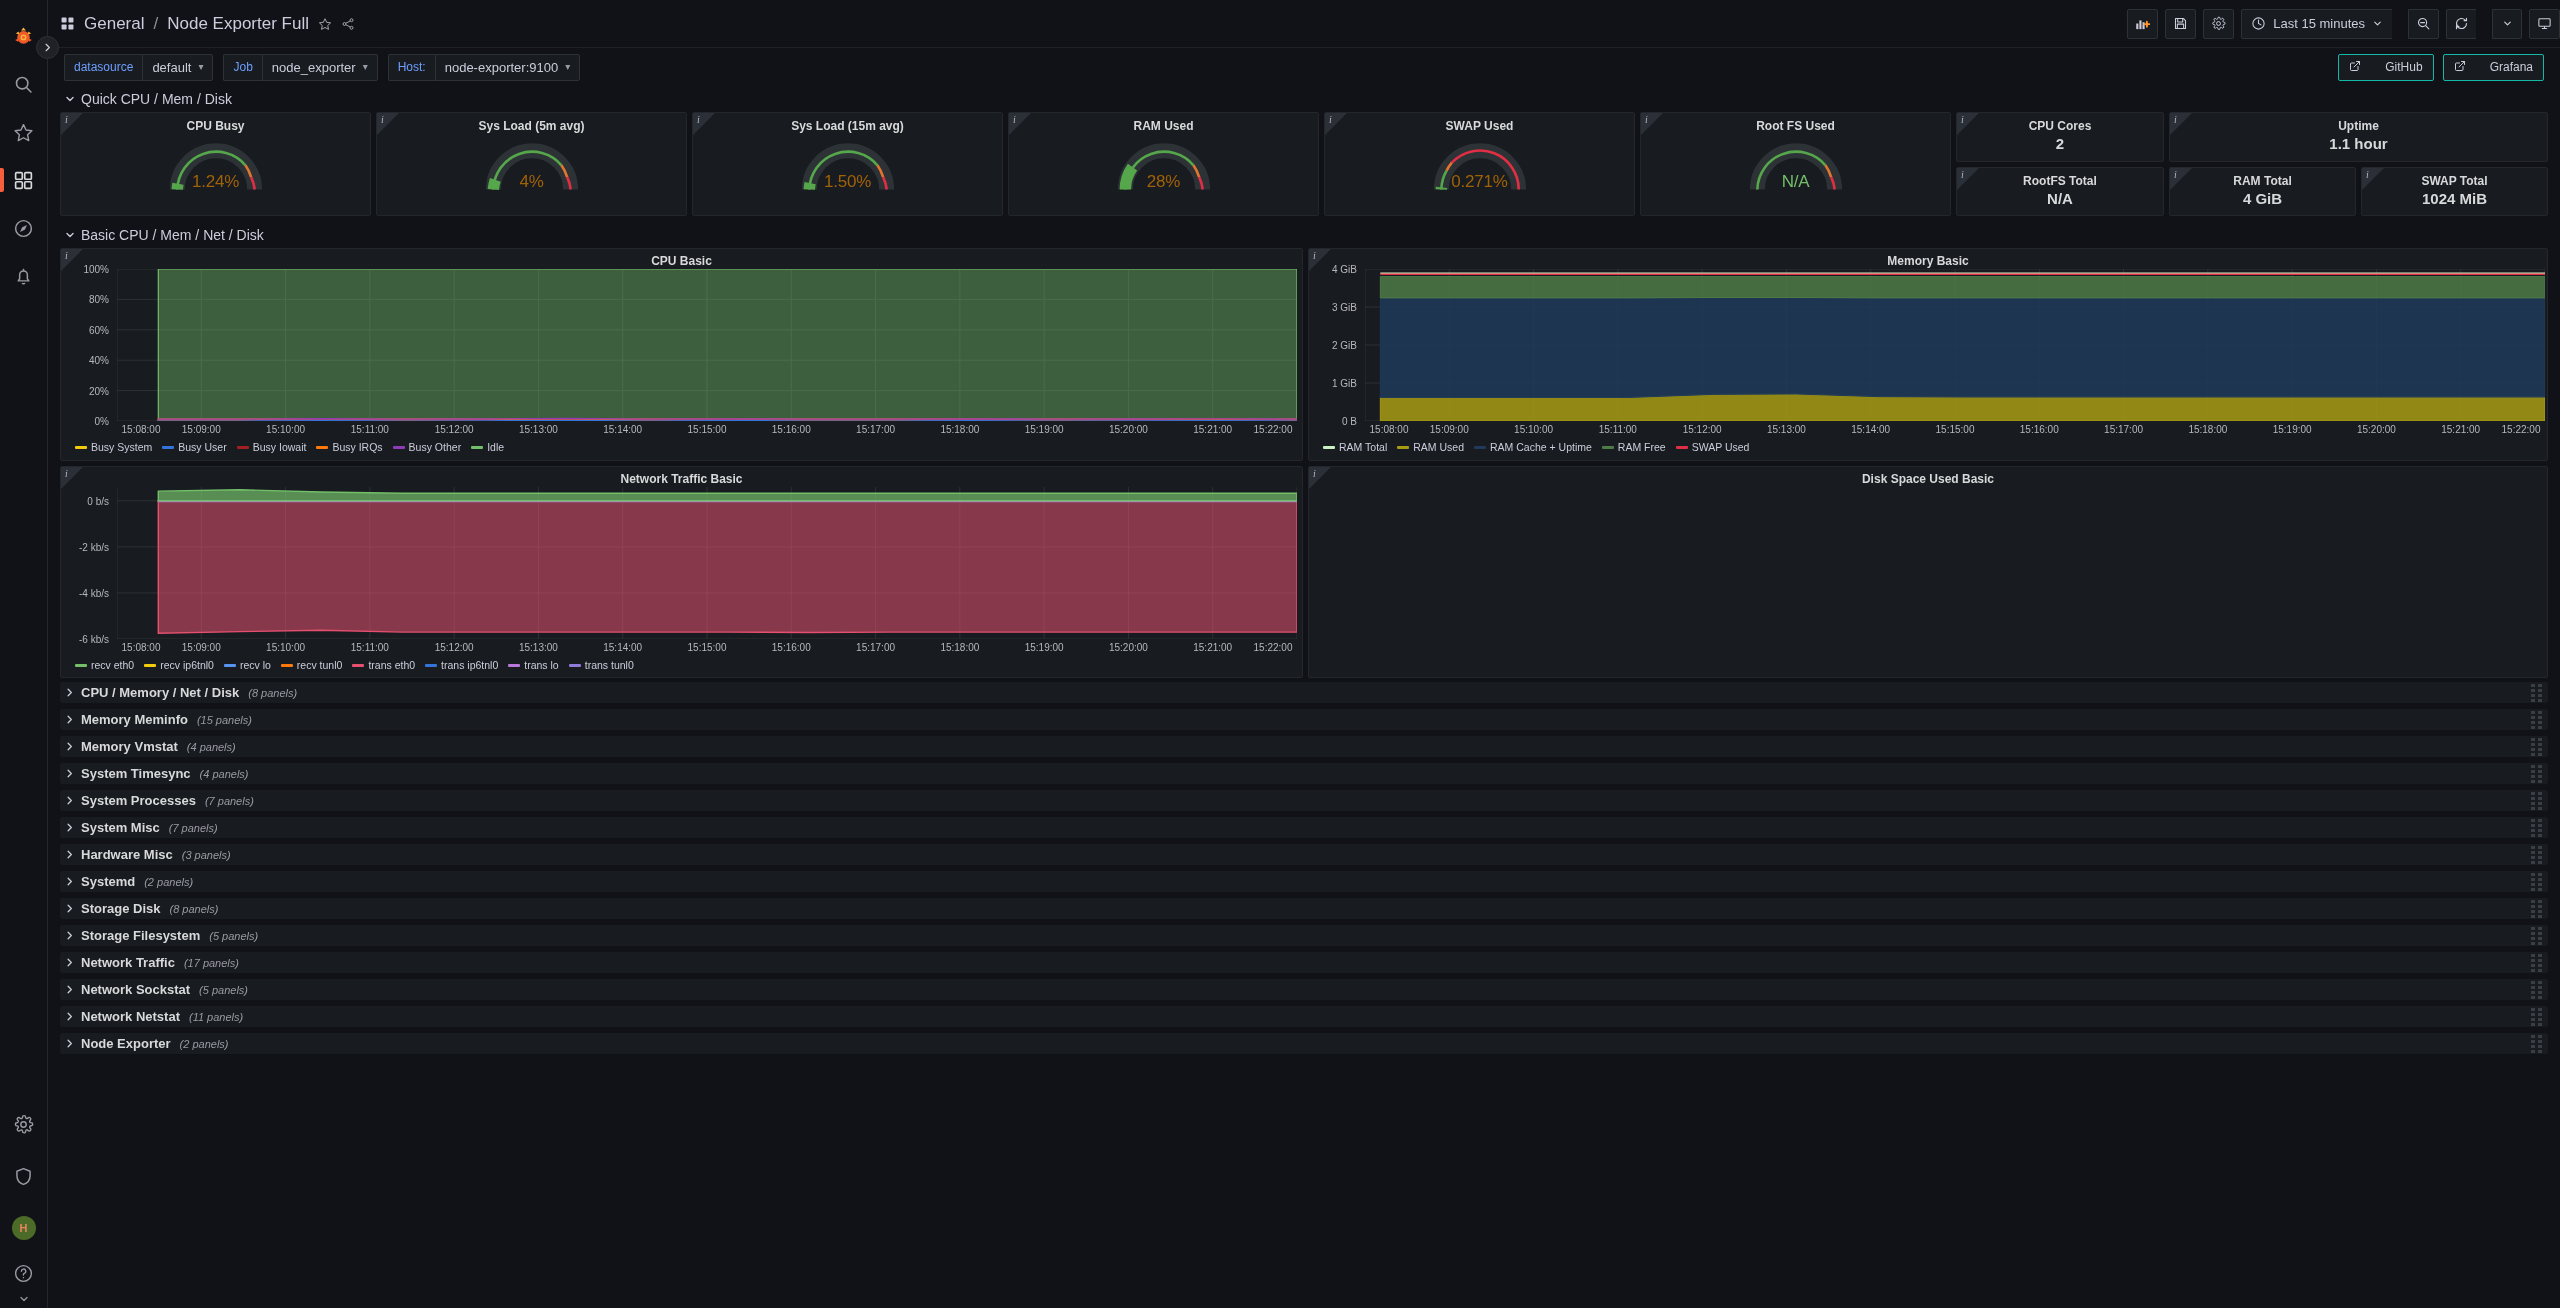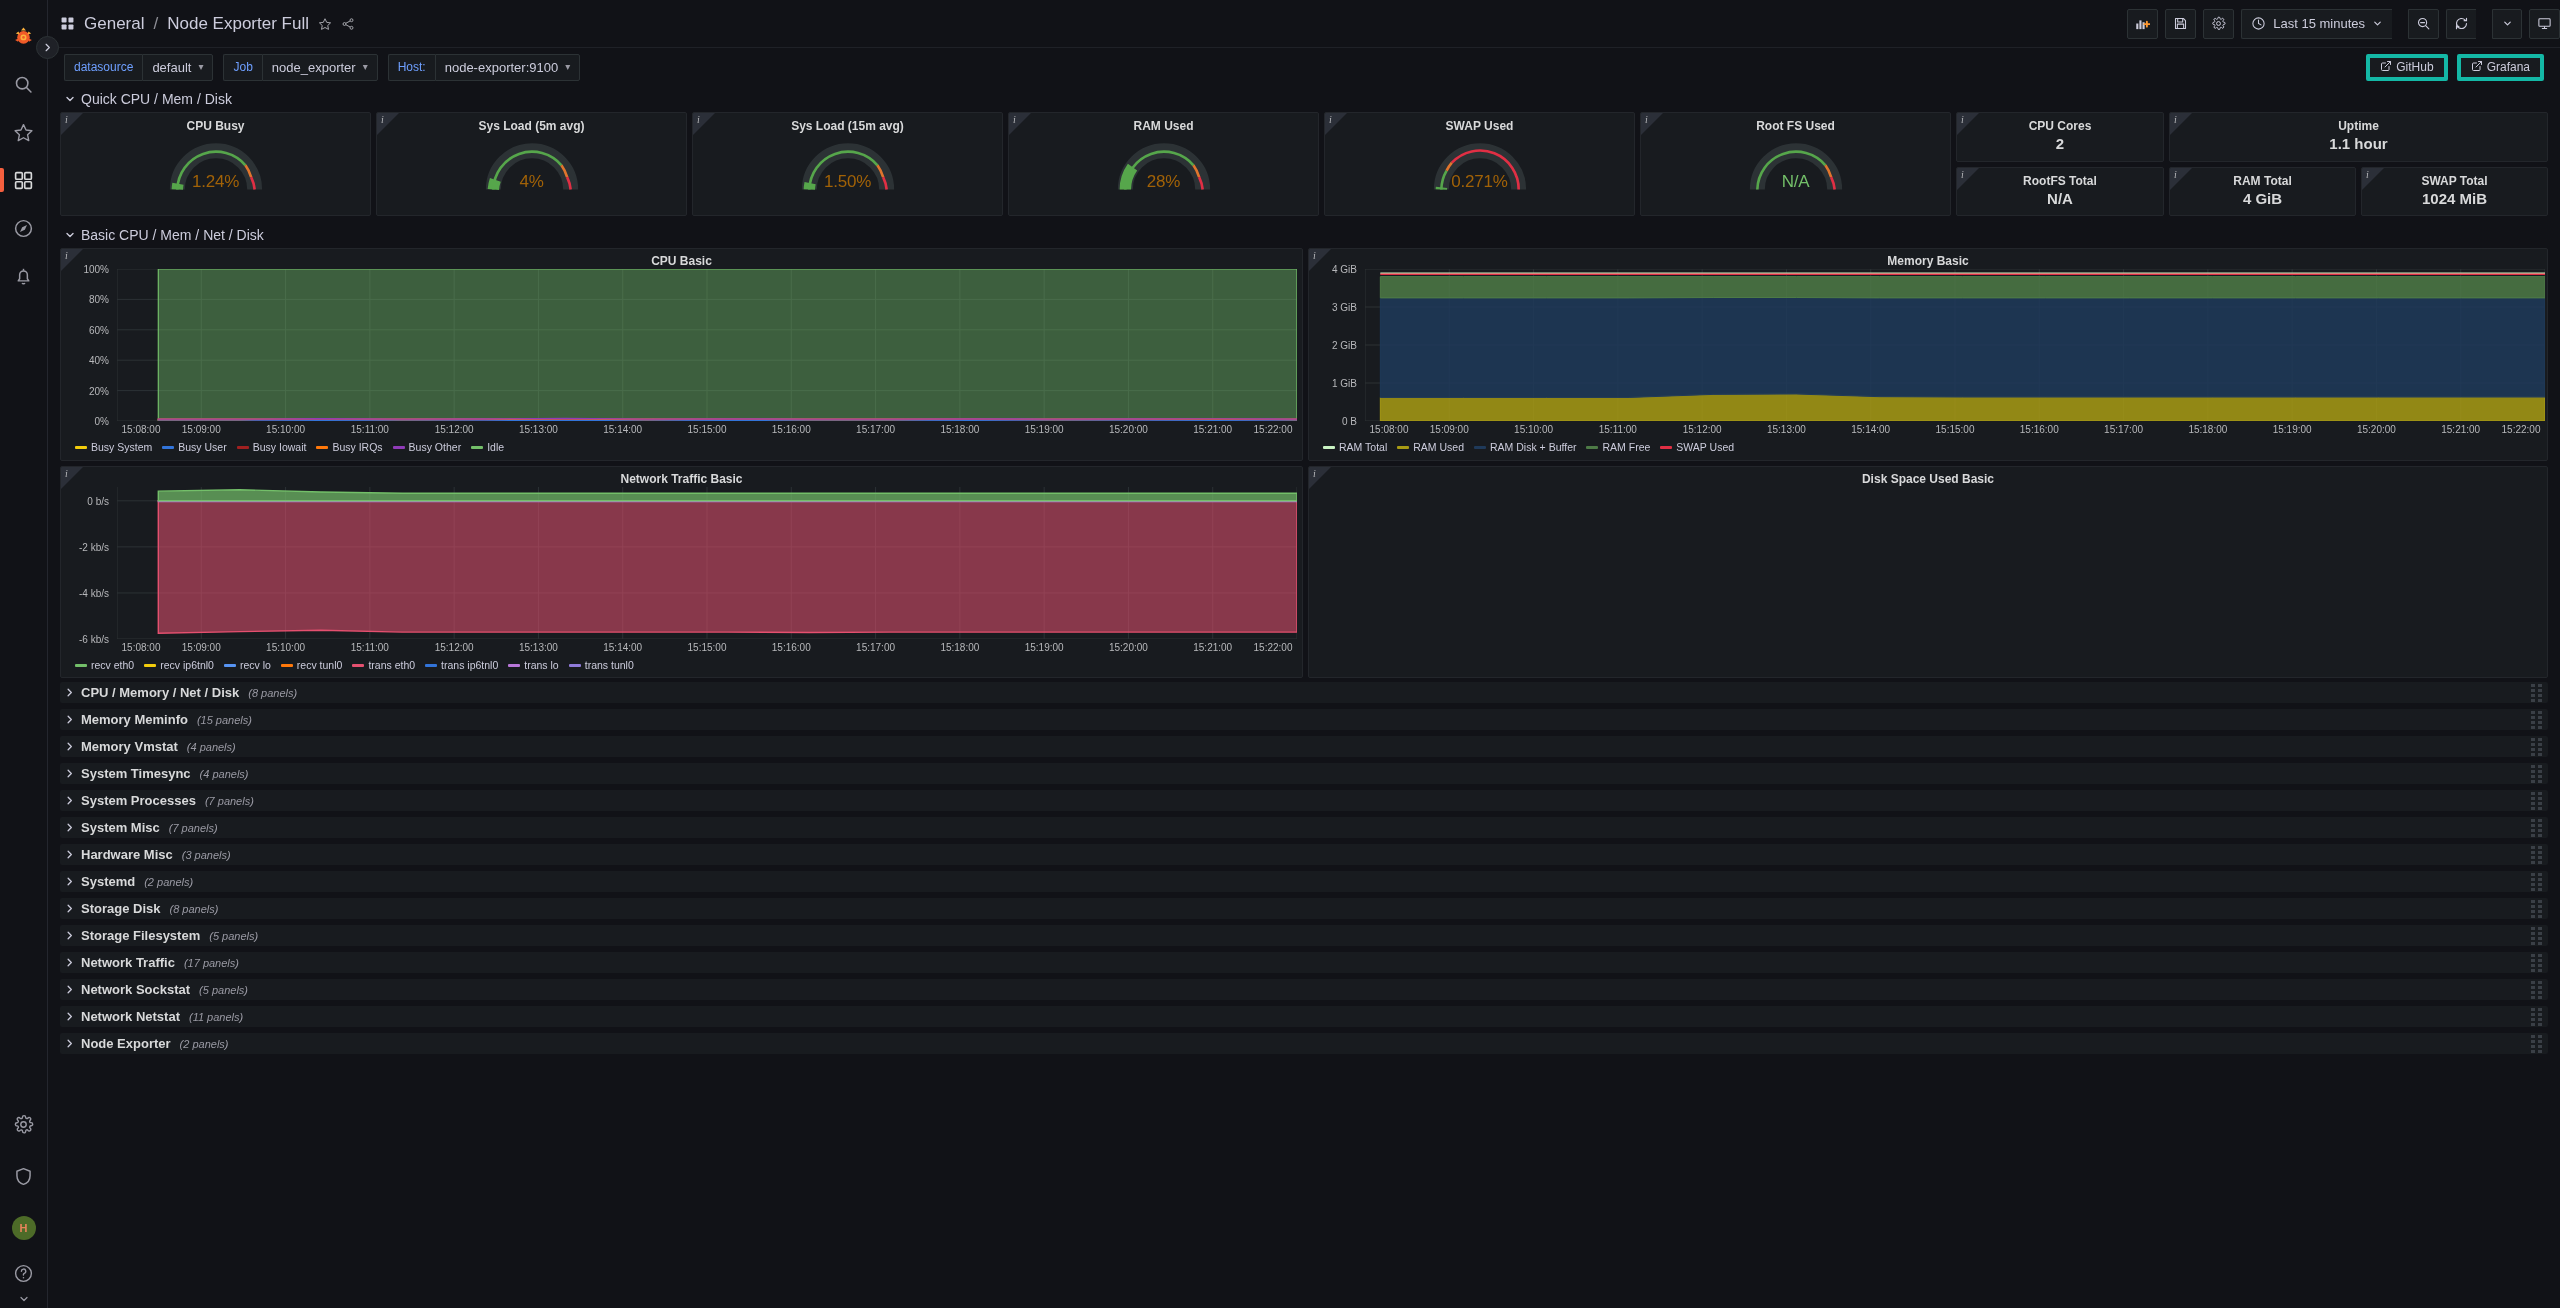--- a/index.html
+++ b/index.html
@@ -106,23 +106,23 @@
   }
   .var-value {
     height: 27px; display: flex; align-items: center; gap: 7px;
     padding: 0 9px;
     background: #181b1f; border: 1px solid #2c3235; border-radius: 0 2px 2px 0;
     color: #ccccdc; font-size: 13px; white-space: nowrap;
   }
   .var-caret { color: #9a9aa4; font-size: 10px; line-height: 1; }
   #subbar-spacer { flex: 1 1 auto; }
   .link-btn {
-    height: 27px; display: flex; align-items: center; gap: 4px;
+    height: 27px; display: flex; align-items: center; gap: 24px;
     padding: 0 10px; margin-left: 9px;
-    background: #181b1f; border: 4px solid #14b8a6; border-radius: 2px;
+    background: #181b1f; border: 1px solid #14b8a6; border-radius: 2px;
     color: #ccccdc; font-size: 12px; font-weight: 500;
   }
   .link-btn svg { width: 12px; height: 12px; }
 
   
   #canvas {
     flex: 1 1 auto; overflow: hidden;
     padding: 0 12px 0 12px;
     background: #111217;
   }
@@ -795,21 +795,21 @@
             <span class="lg-item">
               <span class="lg-swatch" style="background: rgb(200, 242, 194);"></span>
               <span>RAM Total</span>
             </span>
             <span class="lg-item">
               <span class="lg-swatch" style="background: rgb(168, 155, 20);"></span>
               <span>RAM Used</span>
             </span>
             <span class="lg-item">
               <span class="lg-swatch" style="background: rgb(31, 58, 90);"></span>
-              <span>RAM Disk + Buffer</span>
+              <span>RAM Cache + Uptime</span>
             </span>
             <span class="lg-item">
               <span class="lg-swatch" style="background: rgb(77, 122, 70);"></span>
               <span>RAM Free</span>
             </span>
             <span class="lg-item">
               <span class="lg-swatch" style="background: rgb(224, 47, 68);"></span>
               <span>SWAP Used</span>
             </span>
           </div>

